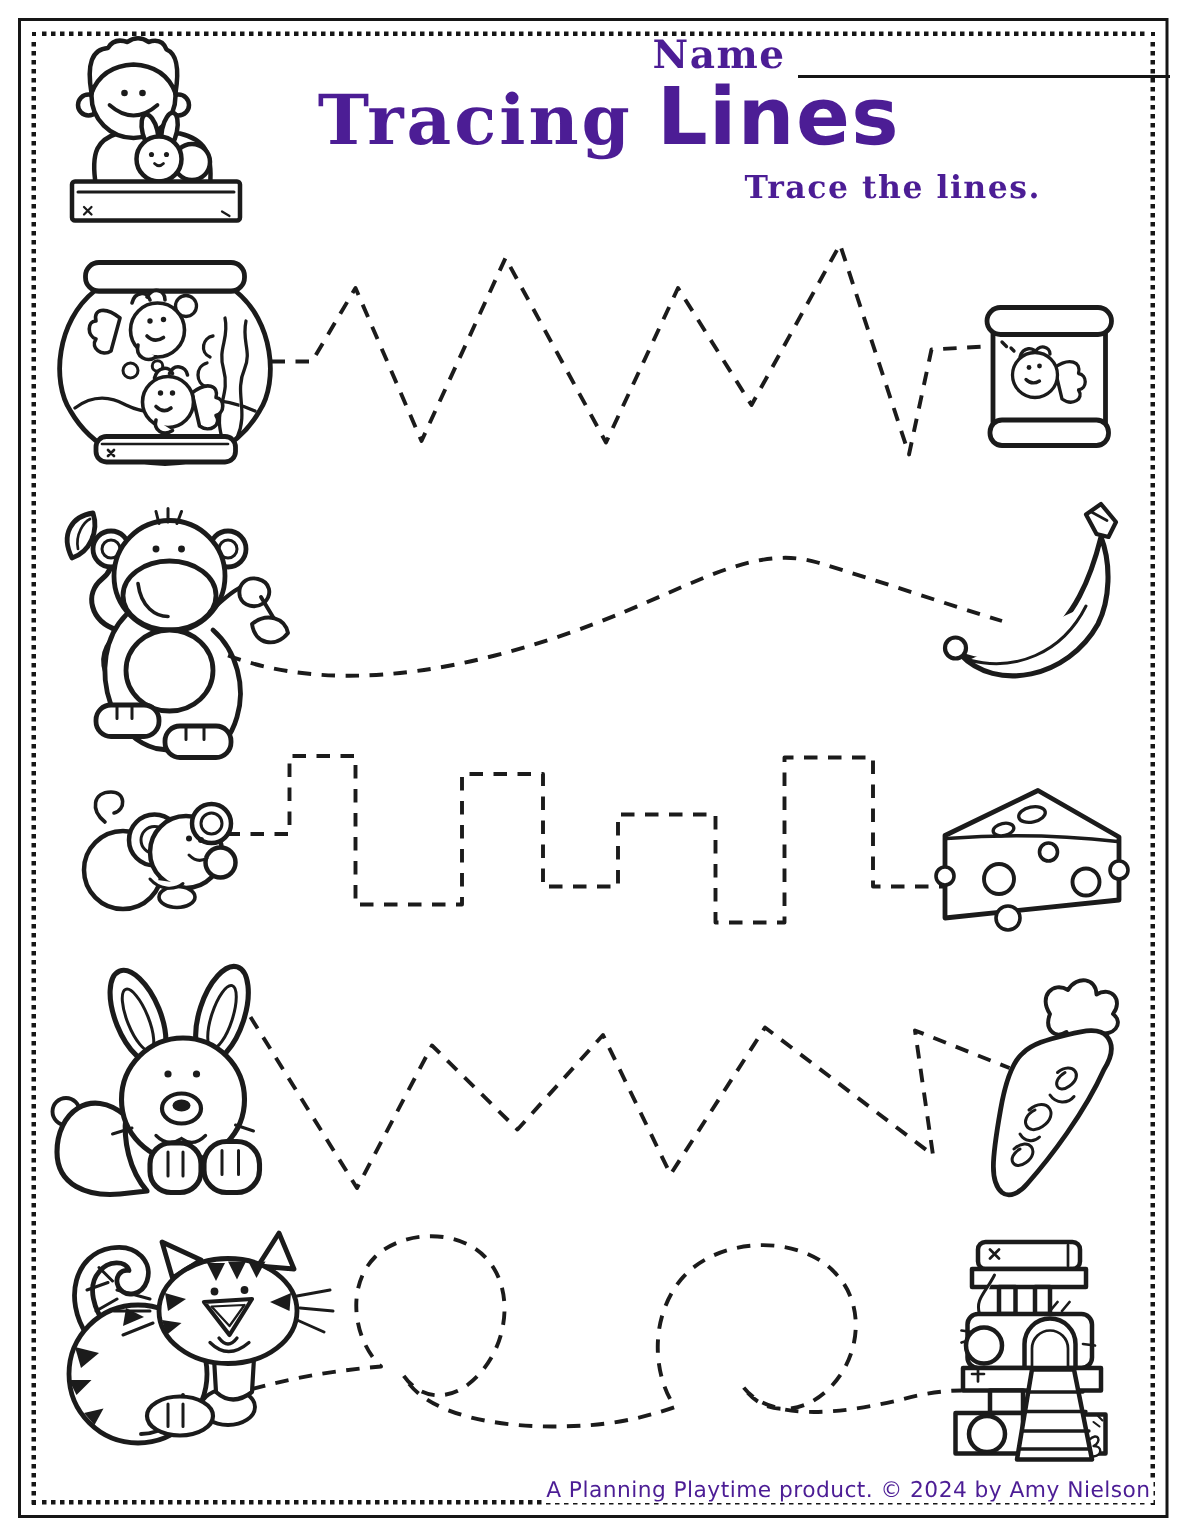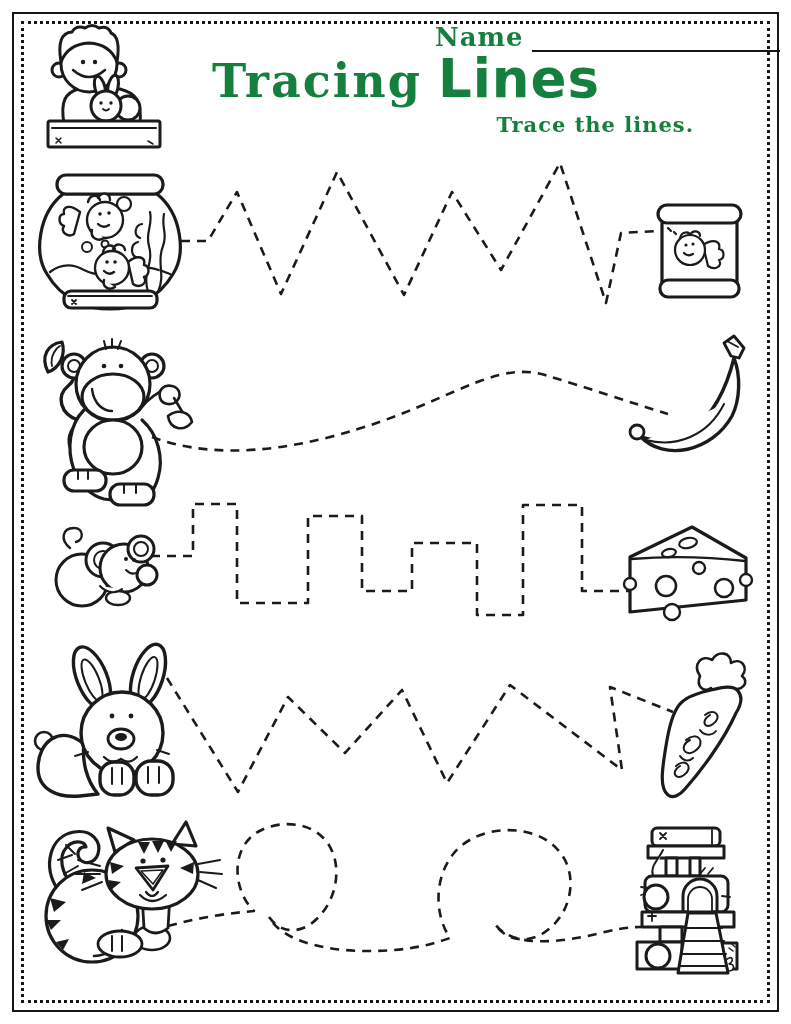--- a/index.html
+++ b/index.html
@@ -1,17 +1,17 @@
 <!DOCTYPE html>
 <html><head>
 <meta charset="utf-8">
 <style>
   html,body{margin:0;padding:0;background:#ffffff;}
   .page{position:relative;width:791px;height:1024px;background:#ffffff;overflow:hidden;
-        font-family:"DejaVu Sans",sans-serif;color:#15803d;}
+        font-family:"DejaVu Sans",sans-serif;color:#4c1d95;}
   .outer-frame{position:absolute;left:12px;top:12px;right:12px;bottom:12px;
                border:2.5px solid #161616;pointer-events:none;}
   .dot-frame{position:absolute;left:21px;top:21px;right:21px;bottom:21px;
              border:3.5px dotted #161616;pointer-events:none;}
   .art{position:absolute;left:0;top:0;width:791px;height:1024px;}
   .name-row{position:absolute;left:435px;top:22px;display:flex;align-items:flex-end;}
   .name-label{font-family:"DejaVu Serif",serif;font-size:26px;font-weight:600;letter-spacing:1px;}
   .name-line{display:inline-block;width:248px;height:28px;margin-left:8px;
              border-bottom:2.5px solid #161616;}
   .title-row{position:absolute;left:0;top:48px;width:791px;display:flex;
@@ -272,14 +272,15 @@
     <span class="name-line"></span>
   </div>
 
   <div class="title-row">
     <span class="title-serif">Tracing</span>
     <span class="title-bold">Lines</span>
   </div>
 
   <div class="subtitle">Trace the lines.</div>
 
+  <div class="footer">A Planning Playtime product. © 2024 by Amy Nielson</div>
 
 </div>
 
 </body></html>

